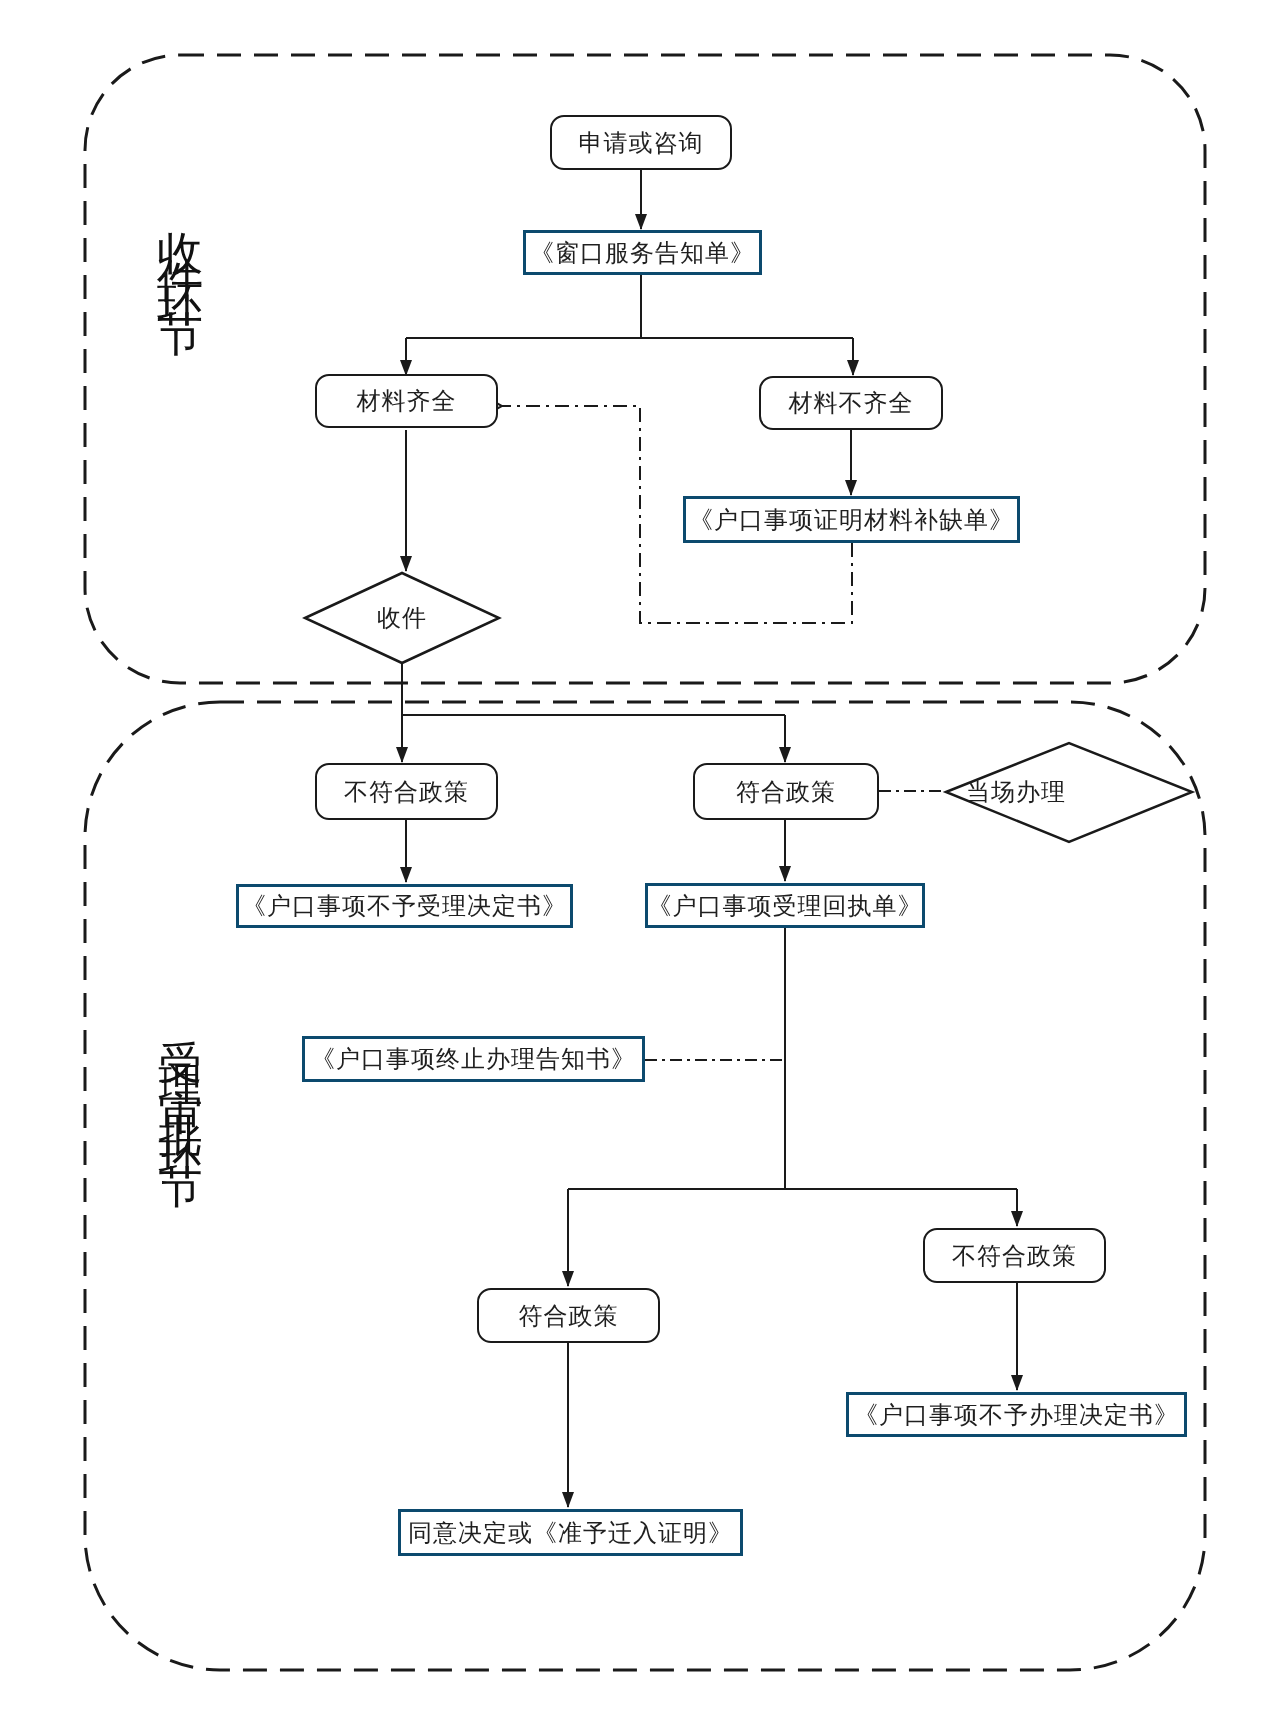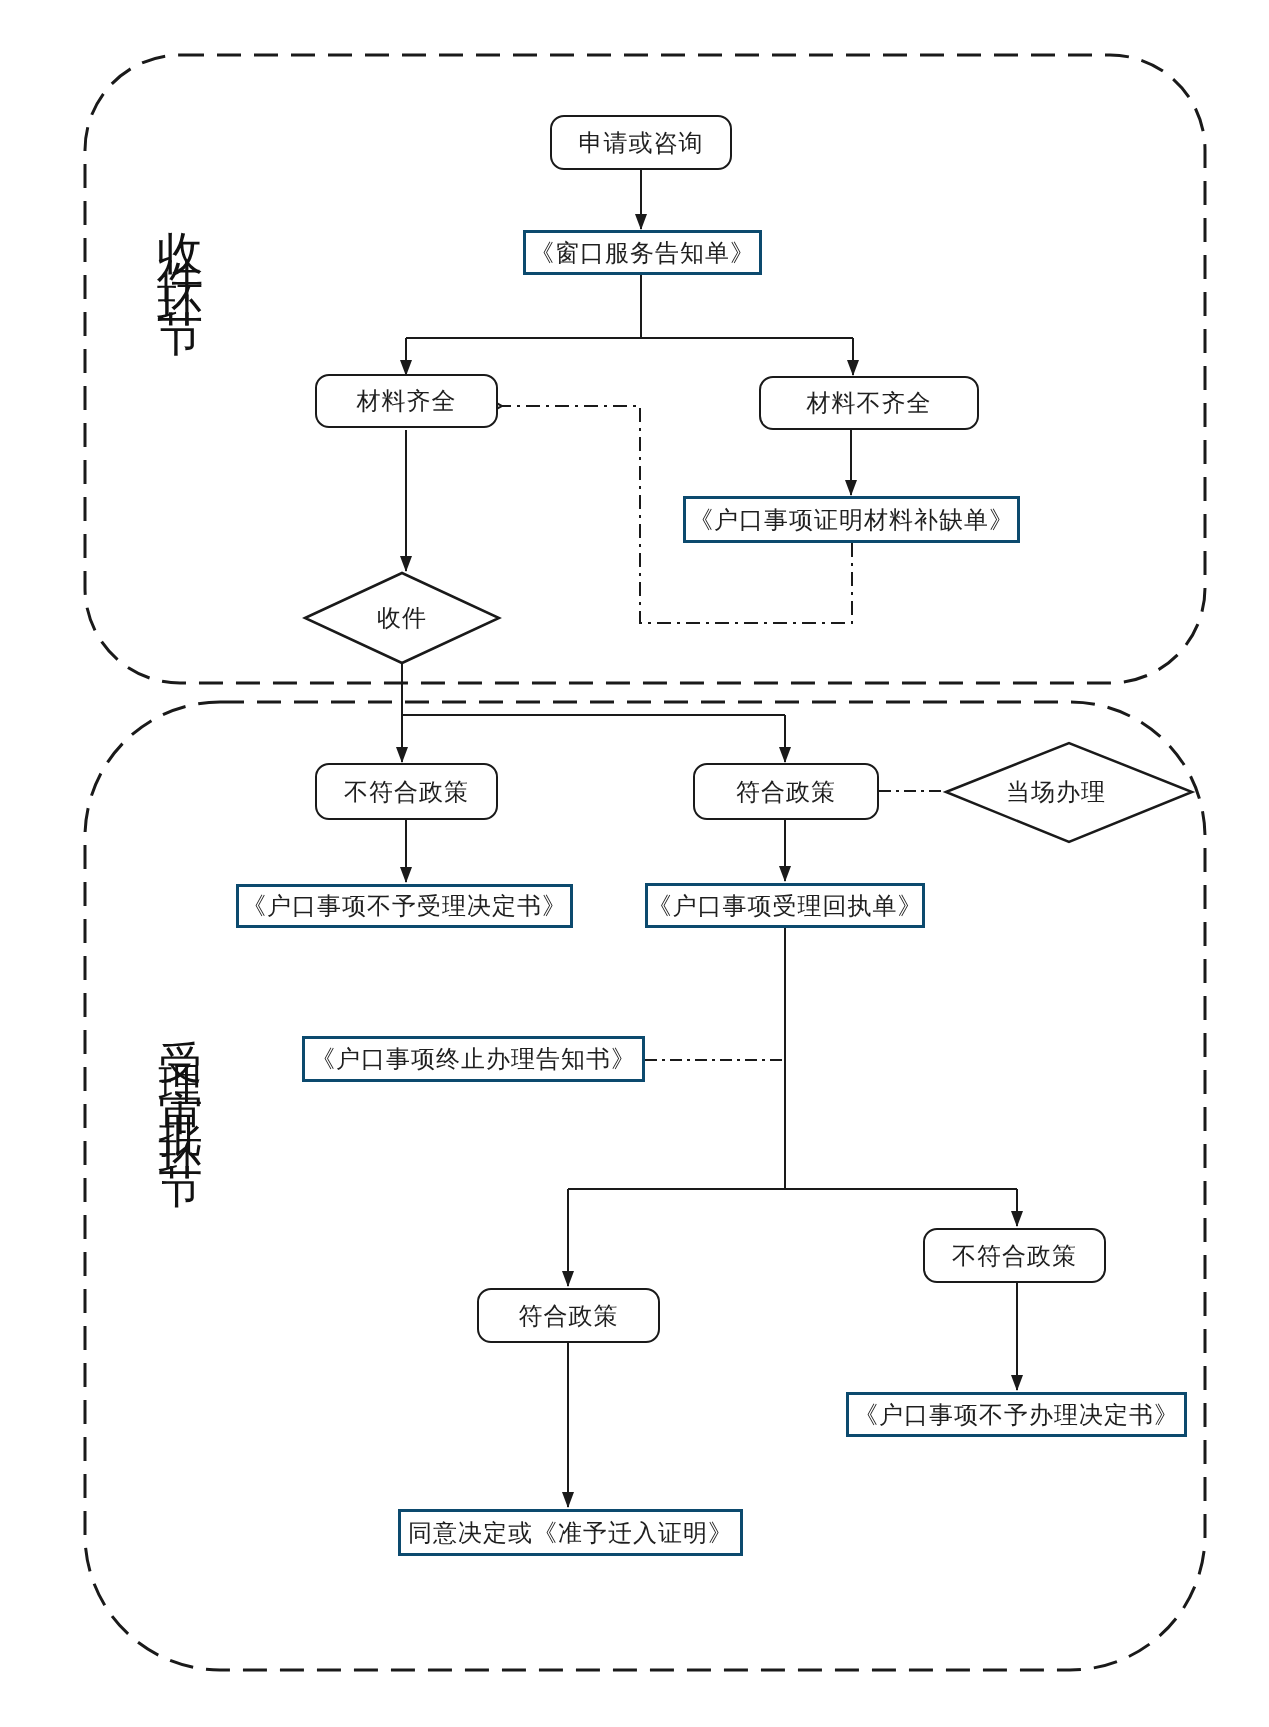--- a/index.html
+++ b/index.html
@@ -80,31 +80,31 @@
 
   <div class="section-label" id="label-receiving" style="left:150px; top:196px;">收件环节</div>
   <div class="section-label" id="label-approval" style="left:152px; top:1004px;">受理审批环节</div>
 
   <div class="node rounded" style="left:550px; top:115px; width:182px; height:55px;">申请或咨询</div>
 
   <div class="node doc" style="left:523px; top:230px; width:239px; height:45px;">《窗口服务告知单》</div>
 
   <div class="node rounded" style="left:315px; top:374px; width:183px; height:54px;">材料齐全</div>
 
-  <div class="node rounded" style="left:759px; top:376px; width:220px; height:54px;">材料不齐全</div>
+  <div class="node rounded" style="left:759px; top:376px; width:184px; height:54px;">材料不齐全</div>
 
   <div class="node doc" style="left:683px; top:496px; width:337px; height:47px;">《户口事项证明材料补缺单》</div>
 
   <div class="diamond-label" style="left:352px; top:600px; width:100px; height:36px;">收件</div>
 
   <div class="node rounded" style="left:315px; top:763px; width:183px; height:57px;">不符合政策</div>
 
   <div class="node rounded" style="left:693px; top:763px; width:186px; height:57px;">符合政策</div>
 
-  <div class="diamond-label" style="left:976px; top:772px; width:160px; height:40px;">当场办理</div>
+  <div class="diamond-label" style="left:936px; top:772px; width:160px; height:40px;">当场办理</div>
 
   <div class="node doc" style="left:236px; top:884px; width:337px; height:44px;">《户口事项不予受理决定书》</div>
 
   <div class="node doc" style="left:645px; top:883px; width:280px; height:45px;">《户口事项受理回执单》</div>
 
   <div class="node doc" style="left:302px; top:1036px; width:343px; height:46px;">《户口事项终止办理告知书》</div>
 
   <div class="node rounded" style="left:477px; top:1288px; width:183px; height:55px;">符合政策</div>
 
   <div class="node rounded" style="left:923px; top:1228px; width:183px; height:55px;">不符合政策</div>

